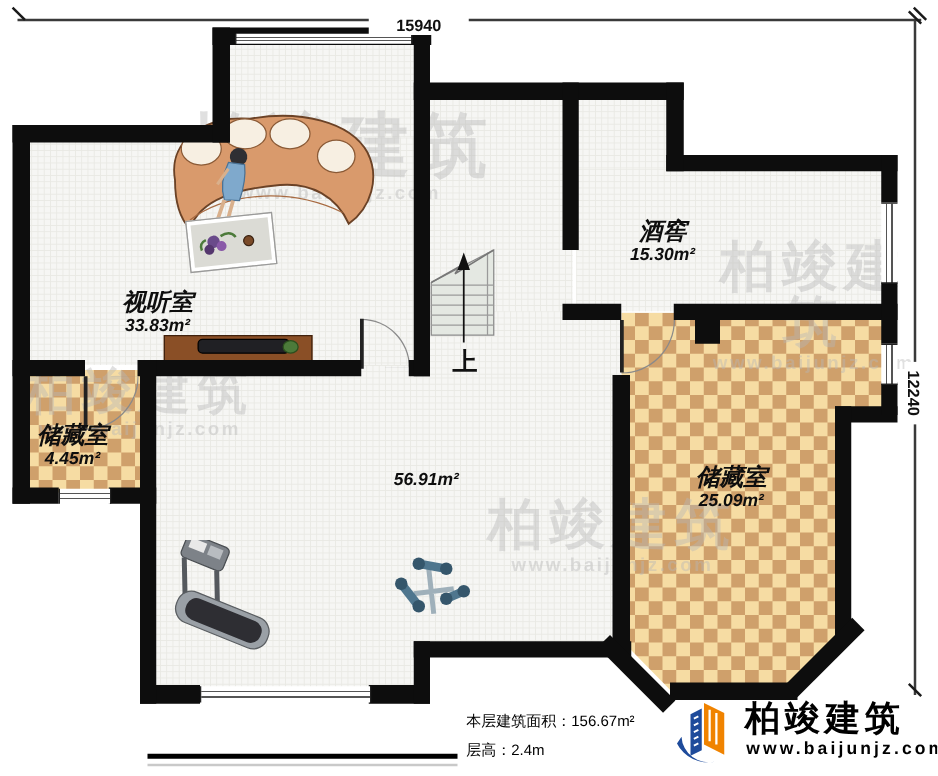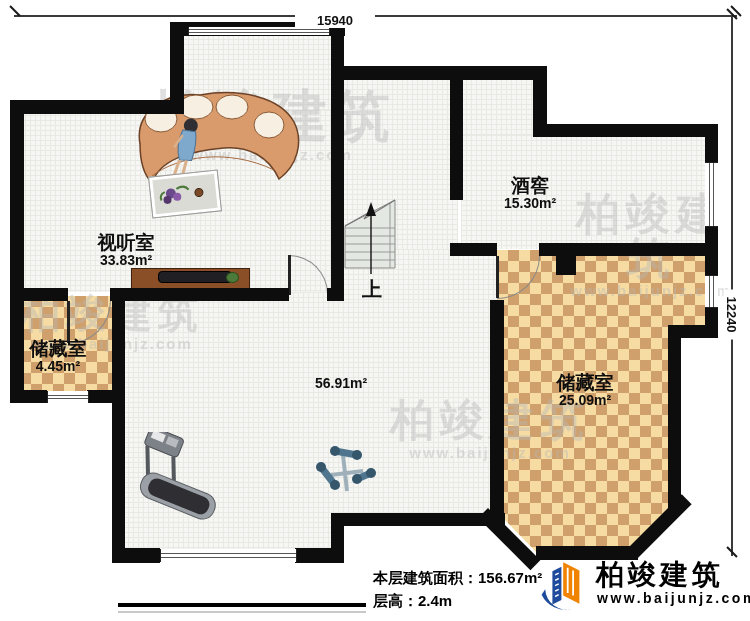--- a/index.html
+++ b/index.html
@@ -22,21 +22,21 @@
   .winh{position:absolute;z-index:5;border-left:1px solid #222;border-right:1px solid #222;
         background:linear-gradient(to bottom,#fff 0 30%,#555 30% 38%,#fff 38% 62%,#555 62% 70%,#fff 70% 100%);}
   .winv{position:absolute;z-index:5;border-top:1px solid #222;border-bottom:1px solid #222;
         background:linear-gradient(to right,#fff 0 30%,#555 30% 38%,#fff 38% 62%,#555 62% 70%,#fff 70% 100%);}
   
   .arc{position:absolute;z-index:4;background:transparent;}
   .arc.tr{border-top:1.5px solid #8a8a8a;border-right:1.5px solid #8a8a8a;border-top-right-radius:100% 100%;}
   .arc.br{border-bottom:1.5px solid #8a8a8a;border-right:1.5px solid #8a8a8a;border-bottom-right-radius:100% 100%;}
   .leaf{position:absolute;background:#222;z-index:4;}
   
-  .room-label{position:absolute;z-index:6;text-align:center;line-height:1.05;}
+  .room-label{position:absolute;z-index:6;text-align:center;line-height:1.05;font-style:italic;}
   .room-name{font-size:19px;font-weight:bold;color:#0e0e0e;}
   .room-area{font-size:14px;font-weight:bold;color:#0e0e0e;}
   .up-label{position:absolute;z-index:6;font-size:20px;font-weight:bold;text-align:center;}
   
   .dimline{position:absolute;background:#3a3a3a;z-index:7;}
   .tick{position:absolute;width:14px;height:2px;background:#1a1a1a;z-index:7;transform:rotate(45deg);}
   .dimtext{position:absolute;z-index:7;font-size:13px;font-weight:bold;background:#fff;text-align:center;}
   
   .wm{position:absolute;z-index:2;color:#b7b7b7;opacity:.42;text-align:center;pointer-events:none;}
   .wm-name{font-weight:bold;letter-spacing:6px;line-height:1;}
@@ -46,21 +46,21 @@
   .table{position:absolute;z-index:3;background:#dbdbd5;border:1px solid #9a9a9a;
          box-shadow:inset 0 0 0 3px #fff;transform:rotate(-6deg);}
   .cabinet{position:absolute;z-index:3;background:#8a4f26;border:1px solid #40220e;}
   .tv{position:absolute;z-index:3;background:#202024;border-radius:4px;border:1px solid #000;}
   .plant{position:absolute;z-index:3;width:11px;height:9px;background:#4c7a3a;border:1px solid #2c4f1e;border-radius:50%;}
   
   .tb-title{position:absolute;z-index:8;font-size:27px;font-weight:bold;letter-spacing:1px;color:#000;white-space:nowrap;}
   .tb-scale{font-weight:600;margin-left:16px;letter-spacing:2px;}
   .tb-line1{position:absolute;z-index:8;background:#000;}
   .tb-line2{position:absolute;z-index:8;background:#c9c9c9;}
-  .tb-info{position:absolute;z-index:8;font-size:15px;font-weight:700;color:#000;white-space:nowrap;}
+  .tb-info{position:absolute;z-index:8;font-size:12px;font-weight:400;color:#000;white-space:nowrap;}
   .brand-name{position:absolute;z-index:8;font-size:28px;font-weight:bold;letter-spacing:4px;color:#000;white-space:nowrap;}
   .brand-url{position:absolute;z-index:8;font-size:14px;font-weight:bold;letter-spacing:2.5px;color:#000;white-space:nowrap;}
 </style>
 </head>
 <body>
 
 <div class="canvas">
 
   <div class="floor" style="left:178px;top:34px;width:160px;height:80px;"></div>
   <div class="floor" style="left:20px;top:110px;width:318px;height:182px;"></div>

